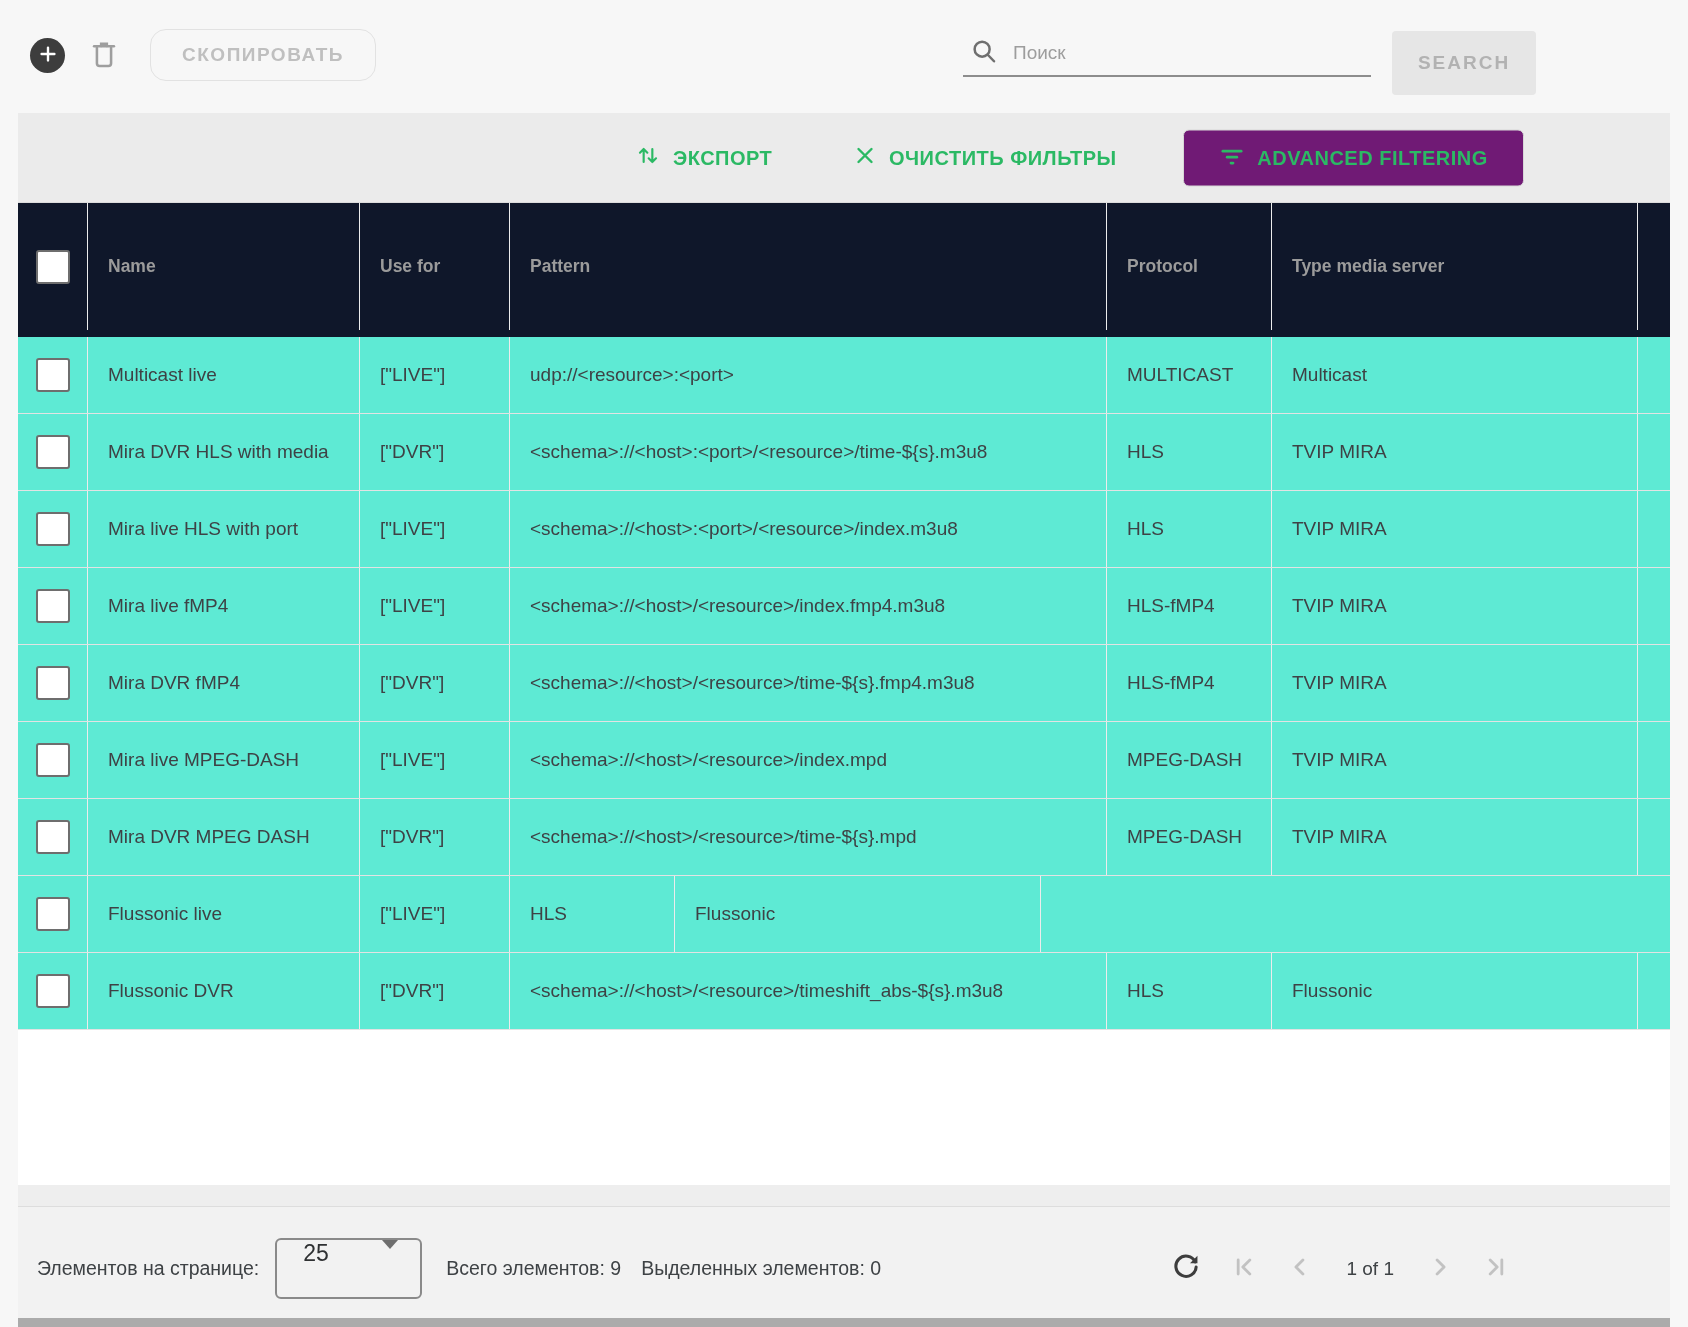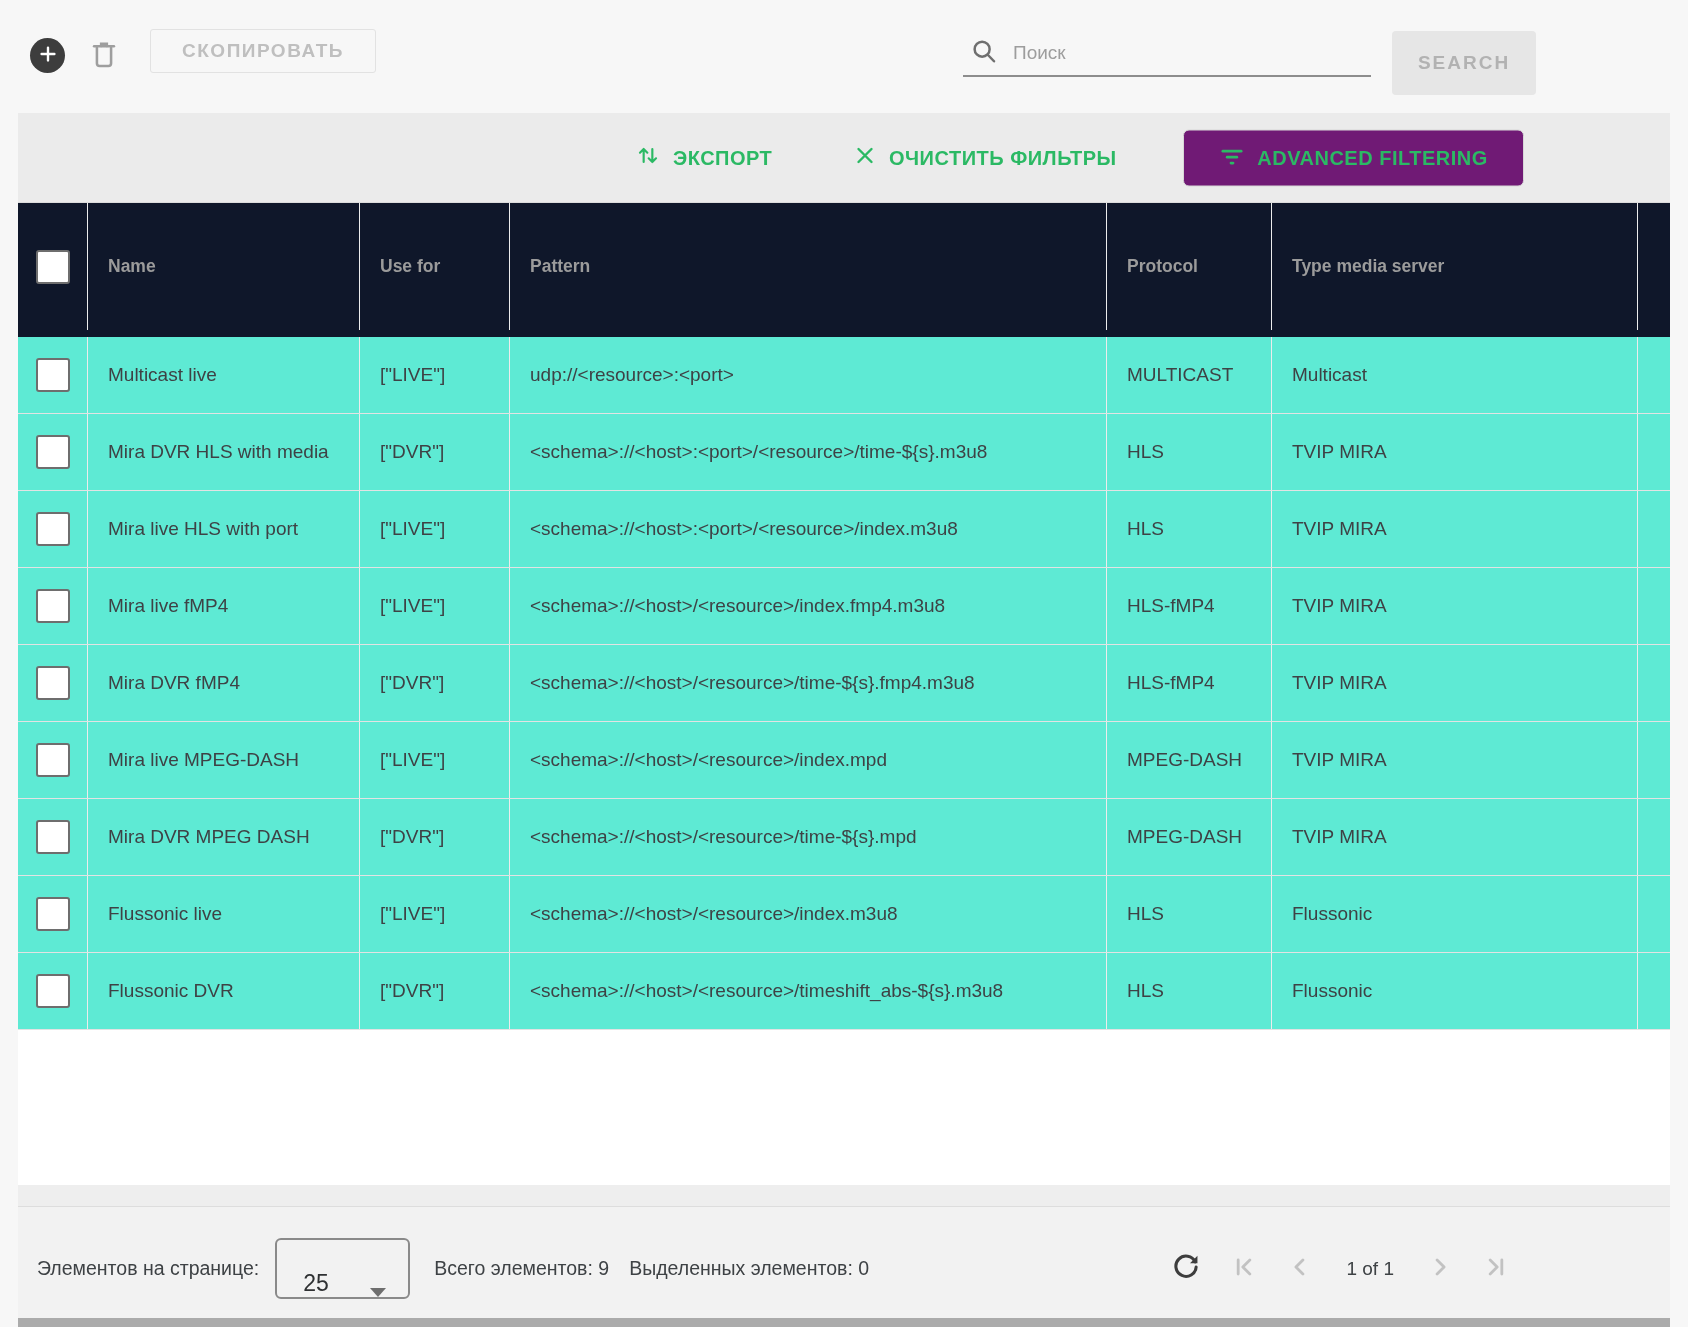--- a/index.html
+++ b/index.html
@@ -14,22 +14,22 @@
 
   
   .topbar { position:absolute; left:0; top:0; width:1688px; height:113px; }
   .add-btn {
     position:absolute; left:30px; top:38px; width:35px; height:35px;
     border-radius:50%; background:#3d3d3d; display:flex; align-items:center; justify-content:center;
     cursor:pointer;
   }
   .trash-btn { position:absolute; left:85px; top:36px; width:38px; height:40px; display:flex; align-items:center; justify-content:center; cursor:pointer; }
   .copy-btn {
-    position:absolute; left:150px; top:29px; width:226px; height:44px;
-    border:1px solid #e2e2e2; border-radius:3px; background:transparent;
+    position:absolute; left:150px; top:29px; width:226px; height:52px;
+    border:1px solid #e2e2e2; border-radius:16px; background:transparent;
     color:#bfbfbf; font-weight:bold; font-size:19px; letter-spacing:1.5px;
     font-family:"Liberation Sans",sans-serif;
   }
   .search-wrap {
     position:absolute; left:963px; top:30px; width:408px; height:47px;
     border-bottom:2px solid #8d8d8d; display:flex; align-items:center; gap:14px; padding-left:6px;
   }
   .search-wrap input {
     border:none; outline:none; background:transparent; flex:1;
     font-size:19px; color:#3e4245; font-family:"Liberation Sans",sans-serif;
@@ -84,23 +84,23 @@
   .filler    { height:155px; background:#ffffff; }
   .prefooter { height:22px; background:#eeeeee; border-bottom:1px solid #dddddd; }
 
   
   .tfooter {
     height:111px; background:#f2f2f2;
     display:flex; align-items:center; padding:12px 0 0 19px;
     font-size:19.5px; color:#3e4245;
   }
   .per-page-select {
-    margin-left:16px; width:135px; height:61px;
+    margin-left:16px; width:147px; height:61px;
     border:2px solid #8a8a8a; border-radius:6px;
-    display:flex; align-items:flex-end; padding:0 22px 0 26px; cursor:pointer;
+    display:flex; align-items:flex-start; padding:0 22px 0 26px; cursor:pointer;
     background:transparent;
   }
   .per-page-select .val { font-size:23px; color:#2f3133; }
   .per-page-select .tri {
     margin-left:auto; width:0; height:0;
     border-left:8px solid transparent; border-right:8px solid transparent;
     border-top:9px solid #6e6e6e;
   }
   .total-label { margin-left:24px; }
   .selected-label { margin-left:20px; }
@@ -277,21 +277,20 @@
       <div class="cell c-type">TVIP MIRA</div>
       <div class="cell c-end"></div>
     </div>
 
     <div class="trow">
       <div class="cell c-check">
         <span class="cb"></span>
       </div>
       <div class="cell c-name">Flussonic live</div>
       <div class="cell c-usefor">["LIVE"]</div>
-      <div class="cell c-pattern">&lt;schema&gt;://&lt;host&gt;/&lt;resource&gt;/index.m3u8</div>
       <div class="cell c-protocol">HLS</div>
       <div class="cell c-type">Flussonic</div>
       <div class="cell c-end"></div>
     </div>
 
     <div class="trow">
       <div class="cell c-check">
         <span class="cb"></span>
       </div>
       <div class="cell c-name">Flussonic DVR</div>

